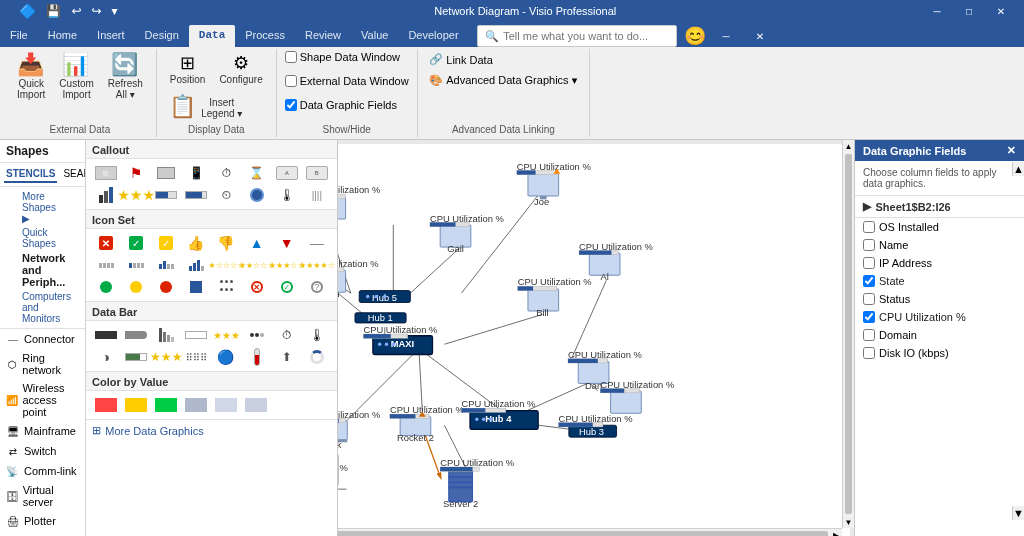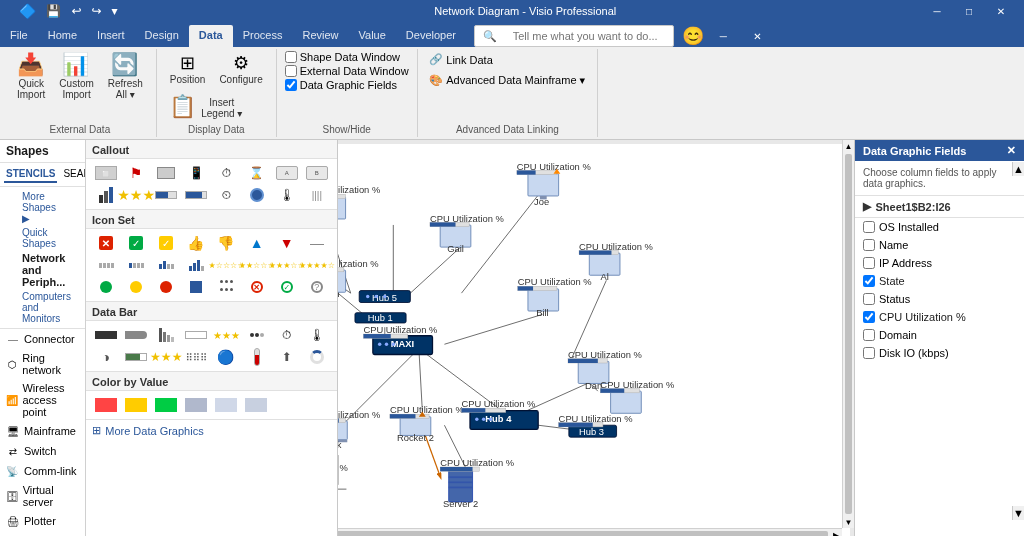--- a/index.html
+++ b/index.html
@@ -17,34 +17,34 @@
     }
     .title-bar-left { display: flex; align-items: center; gap: 6px; }
     .title-bar-title { font-size: 11px; color: white; }
     .title-bar-controls { display: flex; gap: 2px; }
     .title-bar-btn { width: 30px; height: 22px; display: flex; align-items: center; justify-content: center; color: white; cursor: pointer; font-size: 10px; }
 
     
     .ribbon { background: #2b579a; }
     .ribbon-tabs { display: flex; background: #2b579a; padding-top: 3px; }
     .ribbon-tab { padding: 4px 10px; color: rgba(255,255,255,0.85); cursor: pointer; font-size: 11px; border-radius: 2px 2px 0 0; }
-    .ribbon-tab.active { background: #f0f0f0; color: #2b579a; font-weight: 600; }
+    .ribbon-tab.active { background: #f0f0f0; color: #2b579a; font-weight: 600; font-family: Liberation Mono, monospace; }
     .ribbon-content { background: #f0f0f0; border-bottom: 1px solid #c8c8c8; display: flex; align-items: stretch; padding: 2px 4px; min-height: 72px; }
     .ribbon-group { display: flex; flex-direction: column; align-items: center; border-right: 1px solid #d0d0d0; padding: 2px 8px; min-width: fit-content; }
     .ribbon-group-items { display: flex; align-items: flex-start; flex: 1; gap: 4px; }
     .ribbon-group-label { font-size: 10px; color: #555; margin-top: 2px; text-align: center; }
     .ribbon-btn { display: flex; flex-direction: column; align-items: center; justify-content: center; padding: 3px 5px; cursor: pointer; border-radius: 2px; min-width: 36px; }
     .ribbon-btn .icon { font-size: 20px; line-height: 1; }
     .ribbon-btn .label { font-size: 10px; text-align: center; margin-top: 2px; color: #333; }
     .ribbon-btn-small { display: flex; align-items: center; gap: 3px; padding: 2px 4px; cursor: pointer; border-radius: 2px; white-space: nowrap; }
-    .ribbon-checkboxes { display: flex; flex-direction: column; gap: 2px; justify-content: center; }
+    .ribbon-checkboxes { display: flex; flex-direction: column; gap: 12px; justify-content: center; }
     .ribbon-checkbox { display: flex; align-items: center; gap: 3px; cursor: pointer; font-size: 11px; }
     .ribbon-checkbox input { width: 12px; height: 12px; }
     .tell-me { display: flex; align-items: center; gap: 4px; background: white; border: 1px solid #c8c8c8; border-radius: 2px; padding: 2px 8px; margin: auto 8px; height: 22px; width: 200px; }
-    .tell-me input { border: none; outline: none; font-size: 11px; width: 100%; margin-left: 12px; }
+    .tell-me input { border: none; outline: none; font-size: 11px; width: 100%; }
 
     
     .shapes-panel { width: 86px; background: white; border-right: 1px solid #d0d0d0; display: flex; flex-direction: column; overflow: hidden; }
     .shapes-header { padding: 4px 6px; font-weight: 700; font-size: 12px; color: #1a1a1a; border-bottom: 1px solid #e0e0e0; }
     .shapes-search-row { display: flex; gap: 4px; padding: 3px 4px; border-bottom: 1px solid #e0e0e0; }
     .shapes-tab { flex: 1; text-align: center; padding: 2px; font-size: 10px; cursor: pointer; border-bottom: 2px solid transparent; }
     .shapes-tab.active { border-bottom-color: #2b579a; color: #2b579a; font-weight: 600; text-align: right; }
     .shapes-links { padding: 3px 6px; display: flex; flex-direction: column; gap: 1px; border-bottom: 1px solid #e0e0e0; }
     .shapes-link { font-size: 10px; color: #2b579a; cursor: pointer; padding: 1px 16px; }
     .shapes-link.bold { font-weight: 700; color: #1a1a1a; font-size: 11px; }
@@ -180,21 +180,21 @@
     </div>
 
     <div class="ribbon-group">
       <div class="ribbon-group-items" style="flex-direction:column;">
         <div class="ribbon-btn-small">
           <span>🔗</span>
           <span>Link Data</span>
         </div>
         <div class="ribbon-btn-small">
           <span>🎨</span>
-          <span>Advanced Data Mainframe ▾</span>
+          <span>Advanced Data Graphics ▾</span>
         </div>
       </div>
       <div class="ribbon-group-label">Advanced Data Linking</div>
     </div>
   </div>
 </div>
 
 <div style="display:flex; height: calc(536px - 22px - 94px - 20px); position:relative;">
 
   <div class="shapes-panel">

